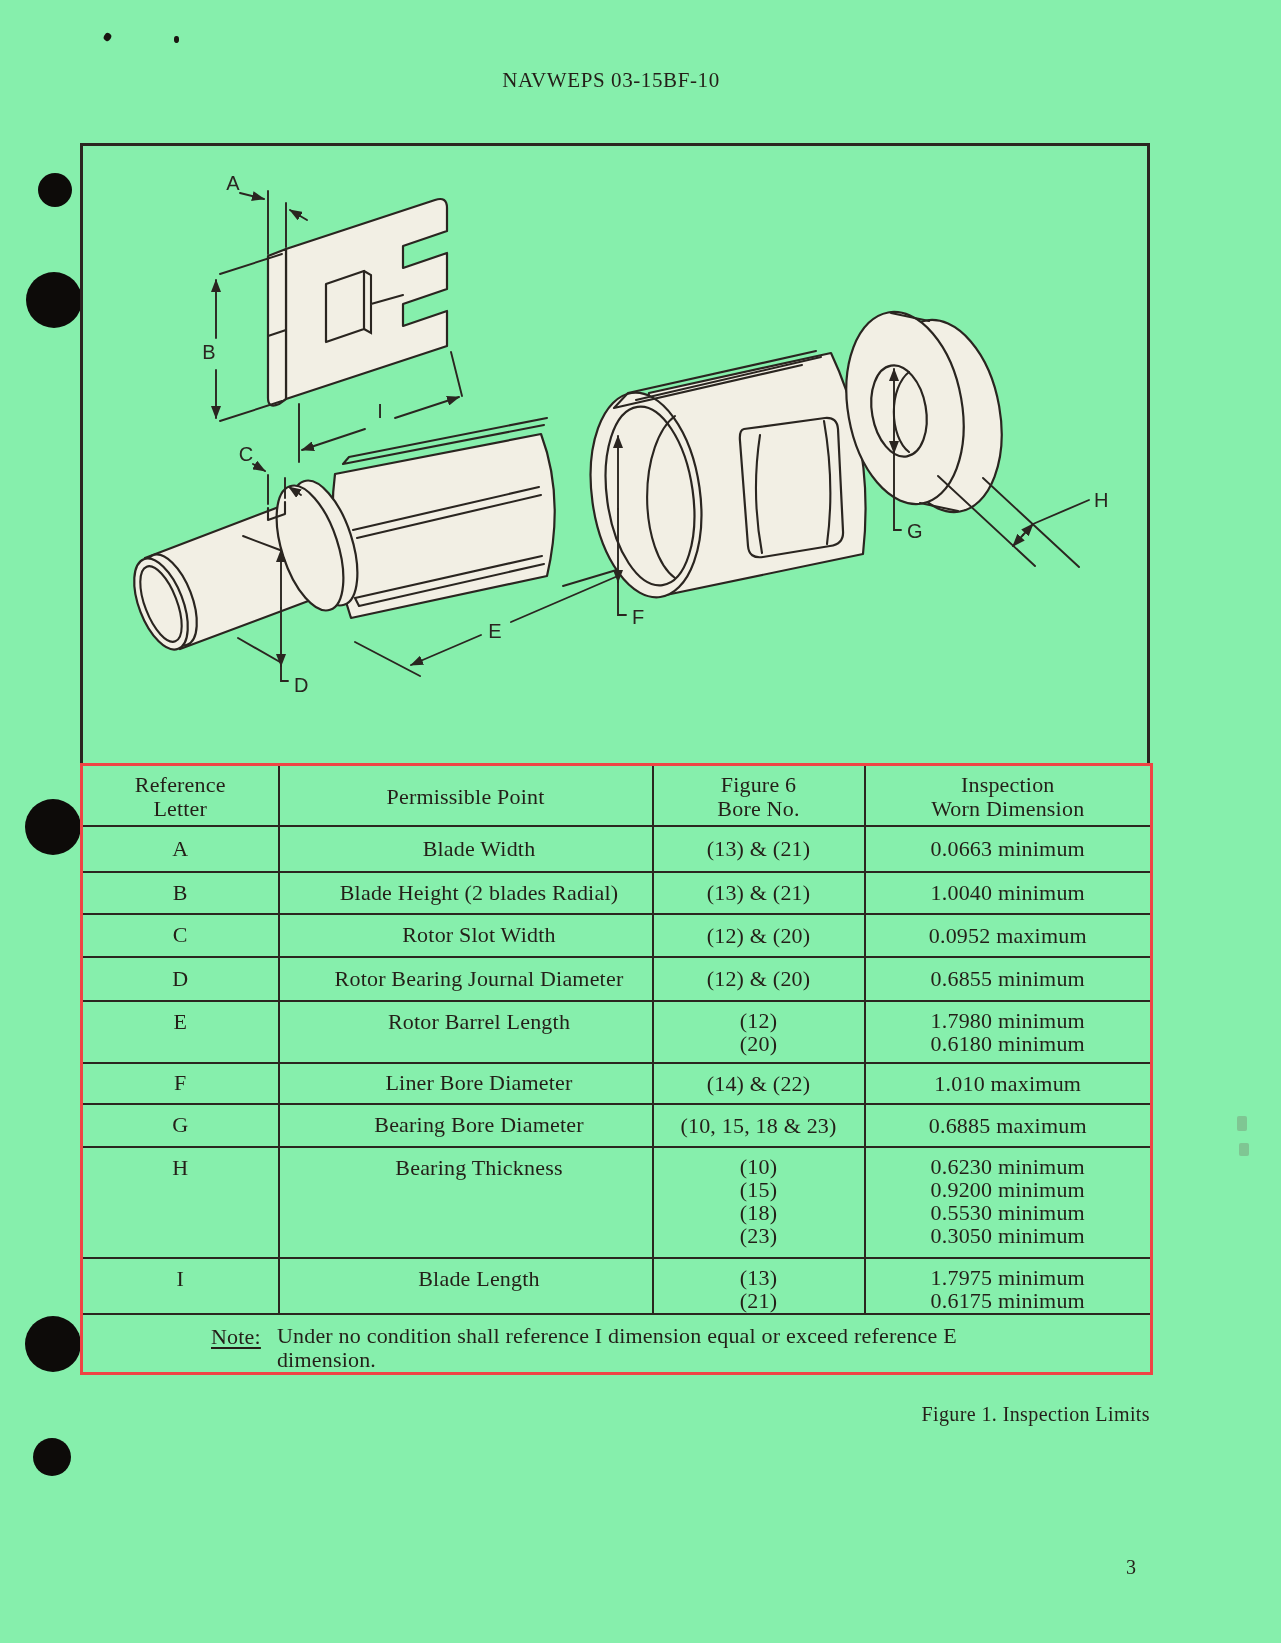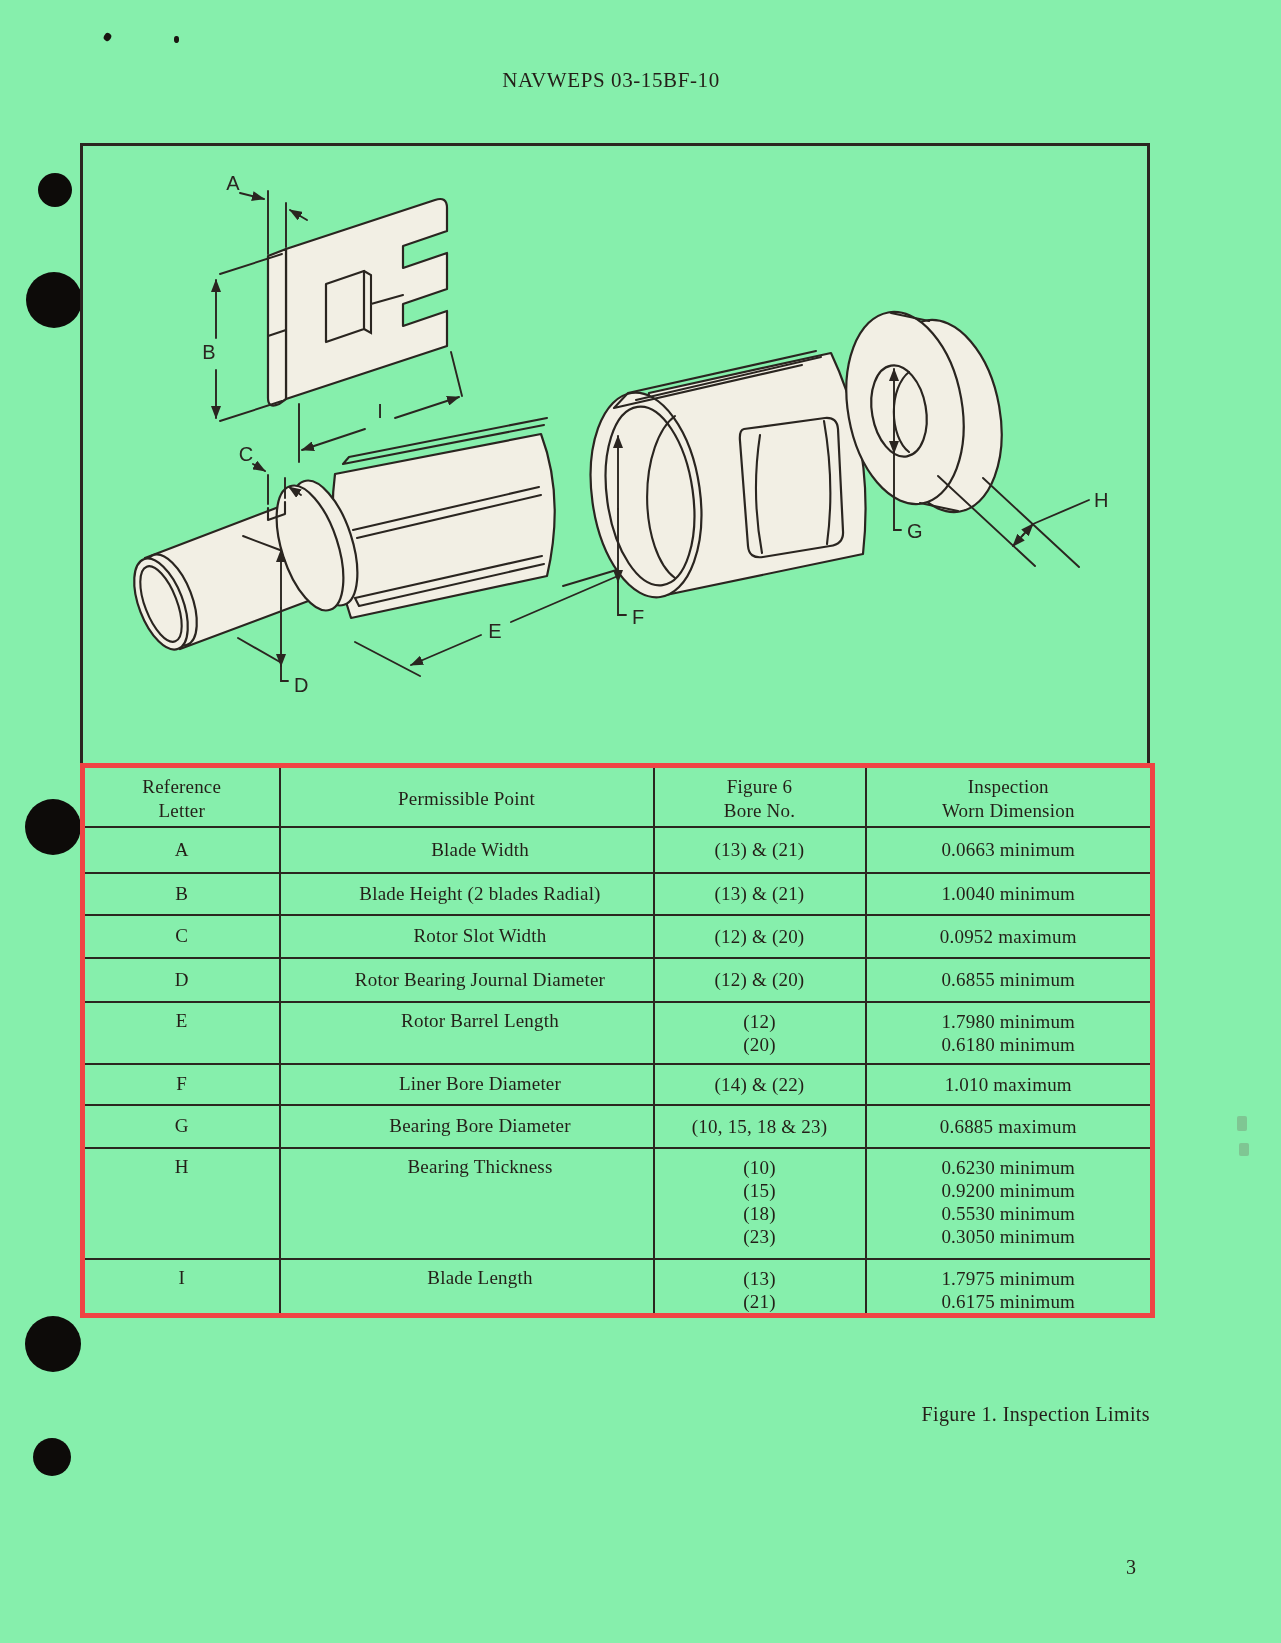--- a/index.html
+++ b/index.html
@@ -11,22 +11,22 @@
   .doc-header{position:absolute;top:68px;left:80px;width:1062px;text-align:center;
     font-size:21px;letter-spacing:.6px;}
   .fig-box{position:absolute;left:80px;top:143px;width:1070px;height:620px;
     box-sizing:border-box;border:3px solid #2b2620;border-bottom:none;}
   .fig-box svg{display:block;}
   .shape{fill:#f2efe4;stroke:#2a2520;stroke-width:2.2;stroke-linejoin:round;}
   .ln{fill:none;stroke:#2a2520;stroke-width:2.1;stroke-linecap:round;}
   .dim{fill:none;stroke:#2a2520;stroke-width:1.9;stroke-linecap:round;}
   svg text{font-family:"Liberation Sans","DejaVu Sans",sans-serif;font-size:20px;fill:#2a2520;}
   .limits-table{position:absolute;left:80px;top:763px;width:1070px;
-    border-collapse:collapse;table-layout:fixed;font-size:19px;
-    border:5px solid #ef4444;}
+    border-collapse:collapse;table-layout:fixed;font-size:22px;
+    border:3px solid #ef4444;}
   .limits-table td,.limits-table th{border:2px solid #2b2620;padding:0;text-align:center;
     vertical-align:middle;font-weight:normal;letter-spacing:.2px;}
   .limits-table th div{line-height:24px;}
   .limits-table th{padding-top:4px;}
   .pt{text-align:left;padding-left:27px !important;}
   .top-row td{vertical-align:top;padding-top:7px;}
   .mline div{line-height:23px;}
   .note-cell{border-top:2px solid #2b2620;}
   .note-wrap{display:flex;gap:16px;align-items:flex-start;padding:9px 0 0 128px;text-align:left;}
   .note-label{text-decoration:underline;text-underline-offset:3px;}
@@ -283,19 +283,27 @@
       <td class="mline">
         <div>(13)</div>
             <div>(21)</div>
       </td>
       <td class="mline">
         <div>1.7975 minimum</div>
             <div>0.6175 minimum</div>
       </td>
     </tr>
 
+    <tr style="height:59px;">
+      <td colspan="4" class="note-cell">
+        <div class="note-wrap">
+          <span class="note-label">Note:</span>
+          <span class="note-text">Under no condition shall reference I dimension equal or exceed reference E dimension.</span>
+        </div>
+      </td>
+    </tr>
   </tbody>
     </table>
 
   <div class="fig-caption">Figure 1.  Inspection Limits</div>
   <div class="page-number">3</div>
 
 </div>
 
 </body></html>

